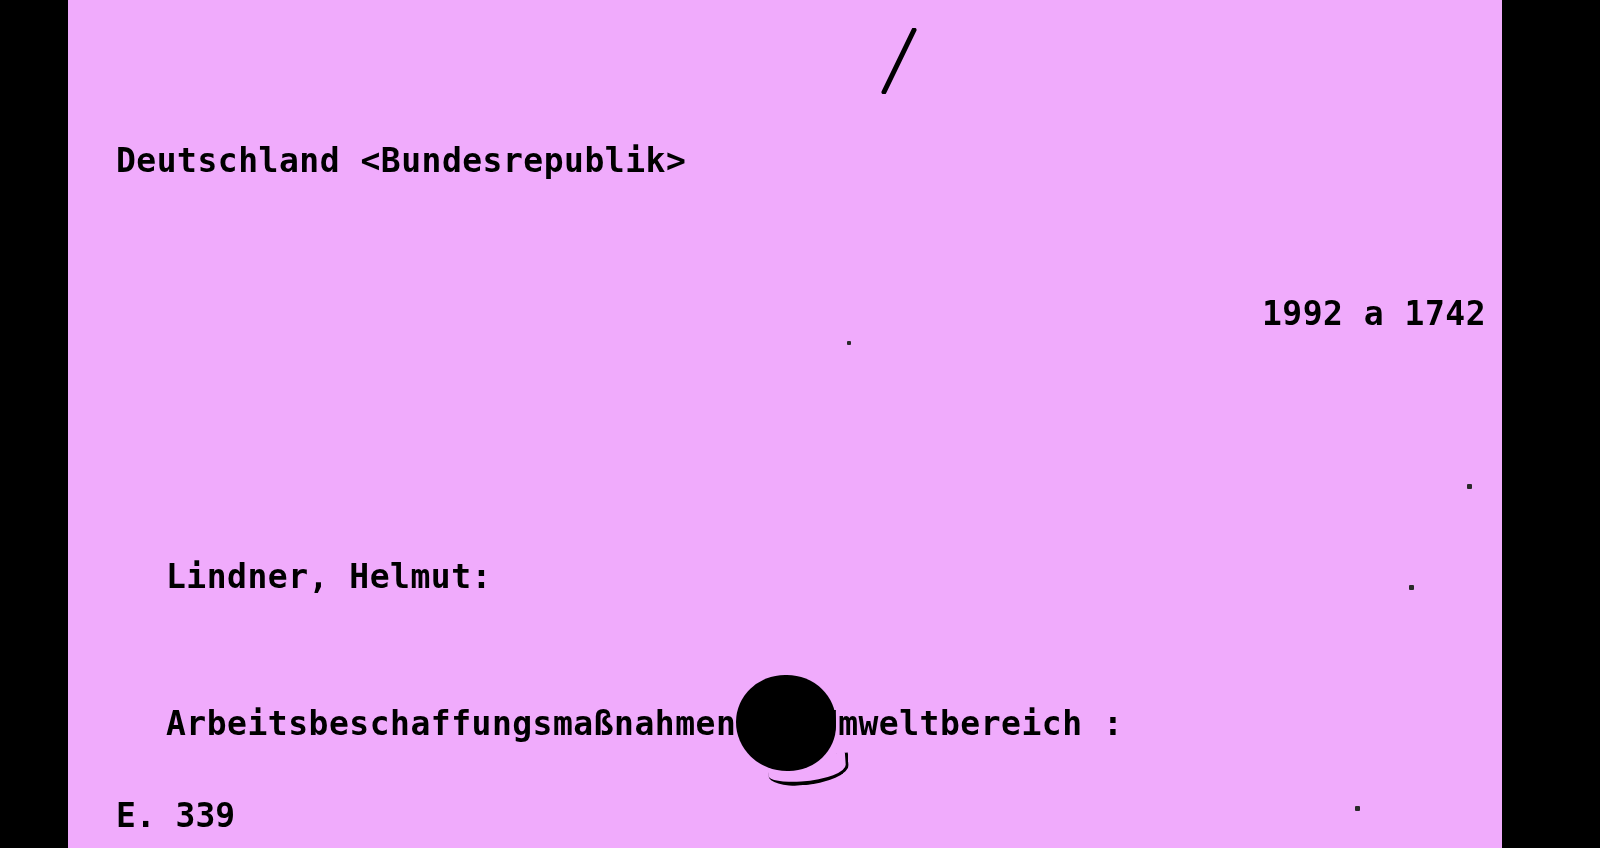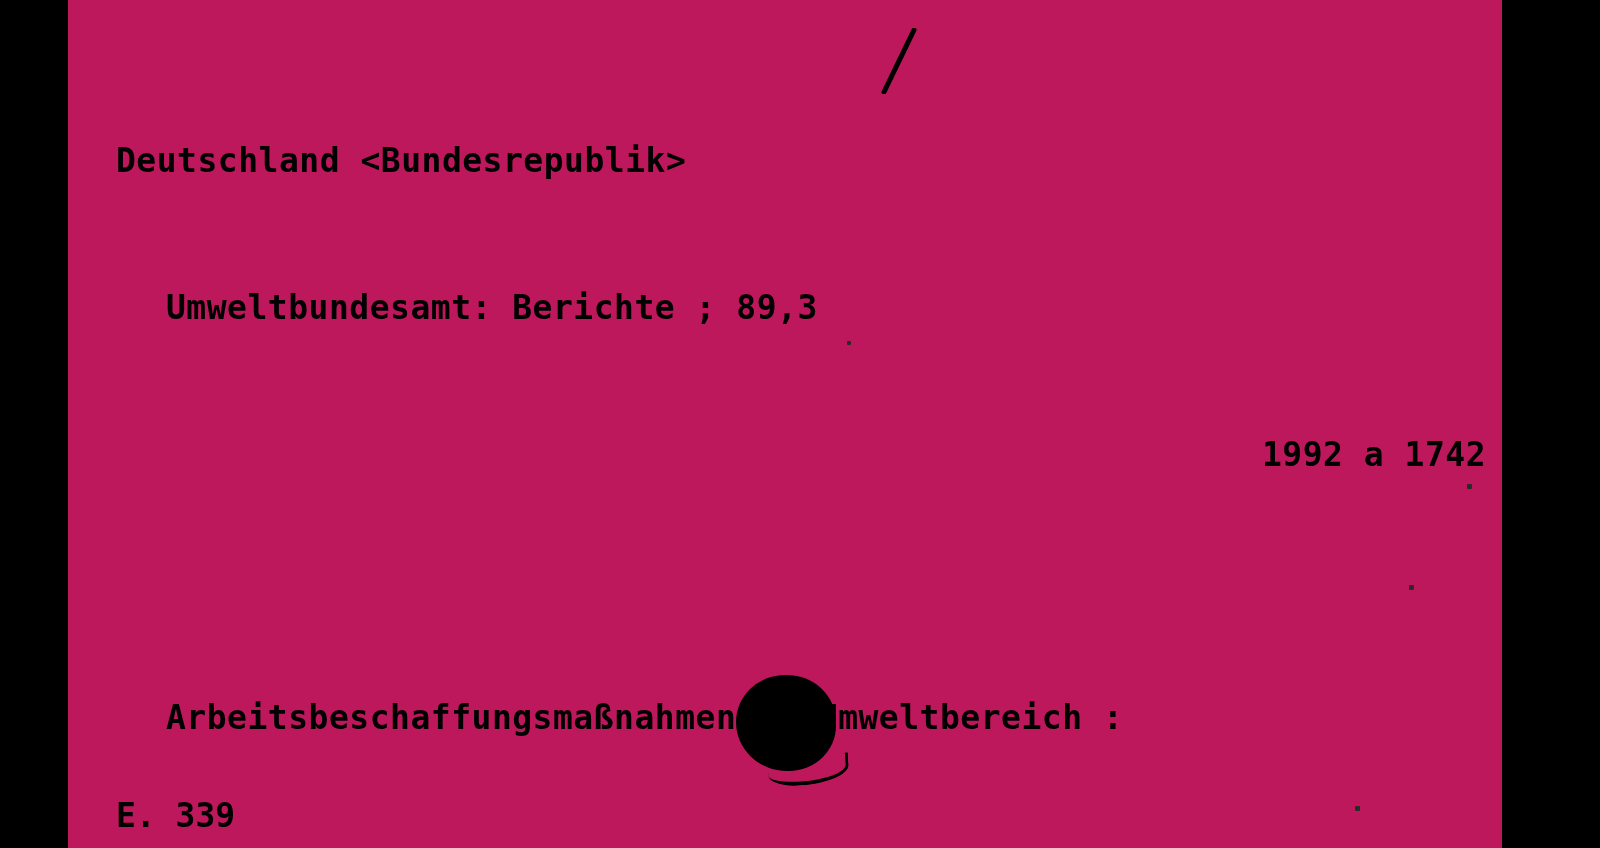--- a/index.html
+++ b/index.html
@@ -23,21 +23,21 @@
     height: 848px;
     background: #000000;
   }
 
   #card-surface {
     position: absolute;
     left: 68px;
     top: 0px;
     width: 1434px;
     height: 848px;
-    background: #be185d;
+    background: #f0abfc;
   }
 
   
   #card-text {
     position: absolute;
     left: 48px;
     top: 38px;
     width: 1380px;
     color: #000000;
     font-family: "DejaVu Sans Mono", monospace;
@@ -50,20 +50,21 @@
 
   .line { display: block; white-space: pre; }
 
   .indent-1 { padding-left: 50px; }
 
   
   .shelfmark-row {
     display: block;
     text-align: right;
     padding-right: 10px;
+    margin-top: 6px;
     white-space: pre;
   }
 
   .gap-small { display: block; height: 18px; }
 
   
   #handwritten-slash {
     position: absolute;
     left: 810px;
     top: 28px;
@@ -142,23 +143,23 @@
 </style>
 </head>
 <body>
 
 <div id="card-scan">
 
   <div id="card-surface">
 
     <div id="card-text">
       <span class="line">Deutschland &lt;Bundesrepublik&gt;</span>
-      <span class="line indent-1">Umweltbundesamt: Berichte ; 89,3</span>
       <span class="shelfmark-row">1992 a 1742</span>
       <span class="gap-small"></span>
+      <span class="line indent-1">Lindner, Helmut:</span>
       <span class="line indent-1">Arbeitsbeschaffungsmaßnahmen im Umweltbereich :</span>
       
       
       
       
       
     </div>
 
     <svg id="handwritten-slash" viewBox="0 0 40 66">
       <path d="M36 2 L6 64" stroke="#000000" stroke-width="5" fill="none" stroke-linecap="round"></path>

